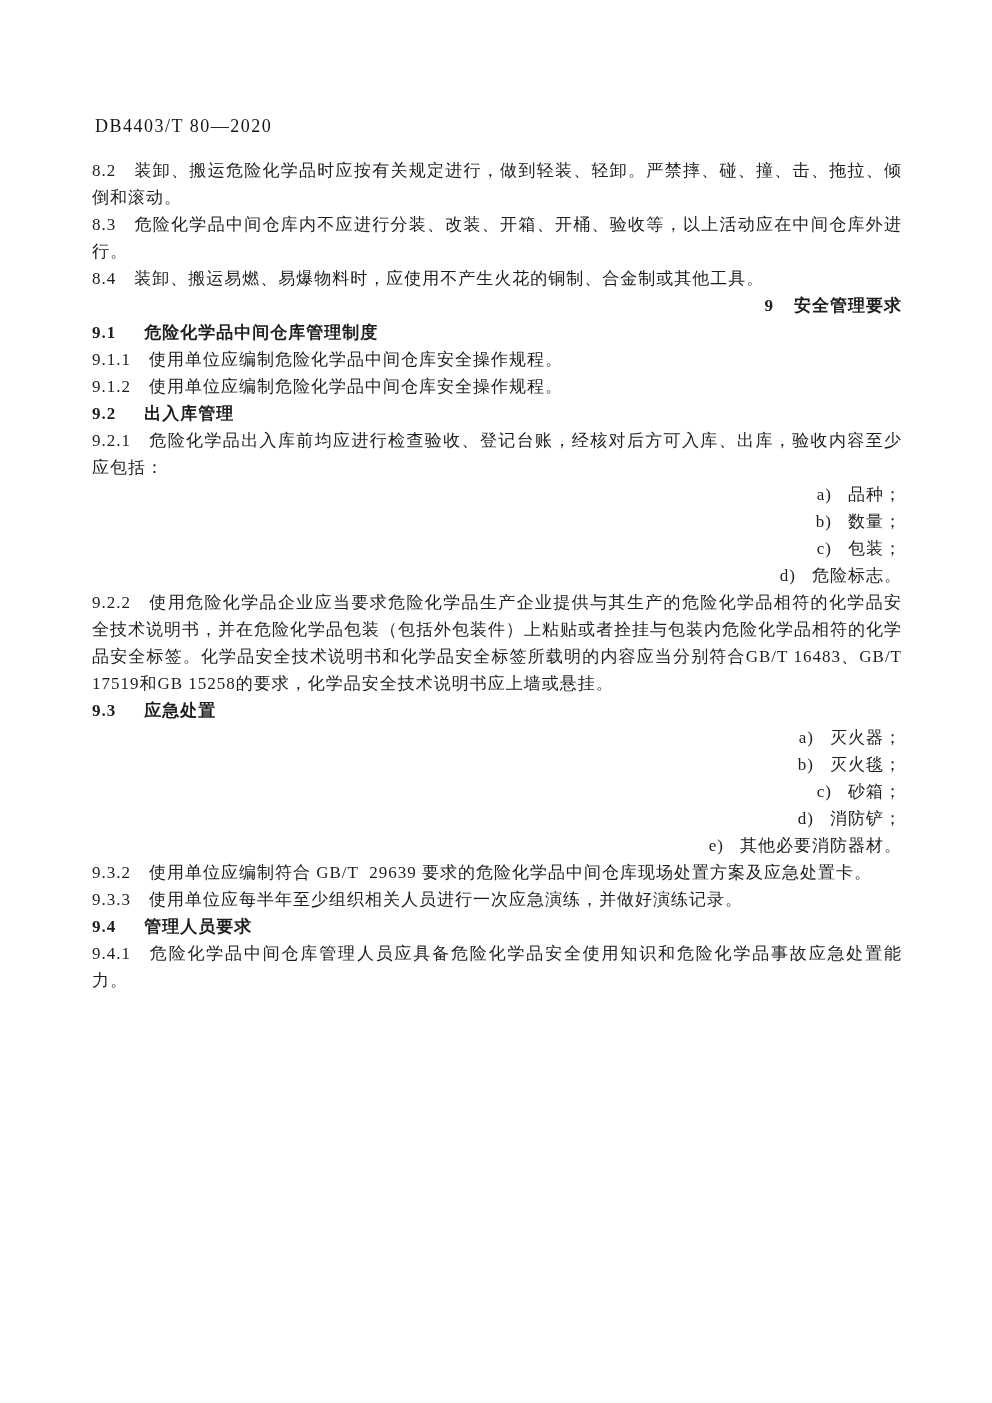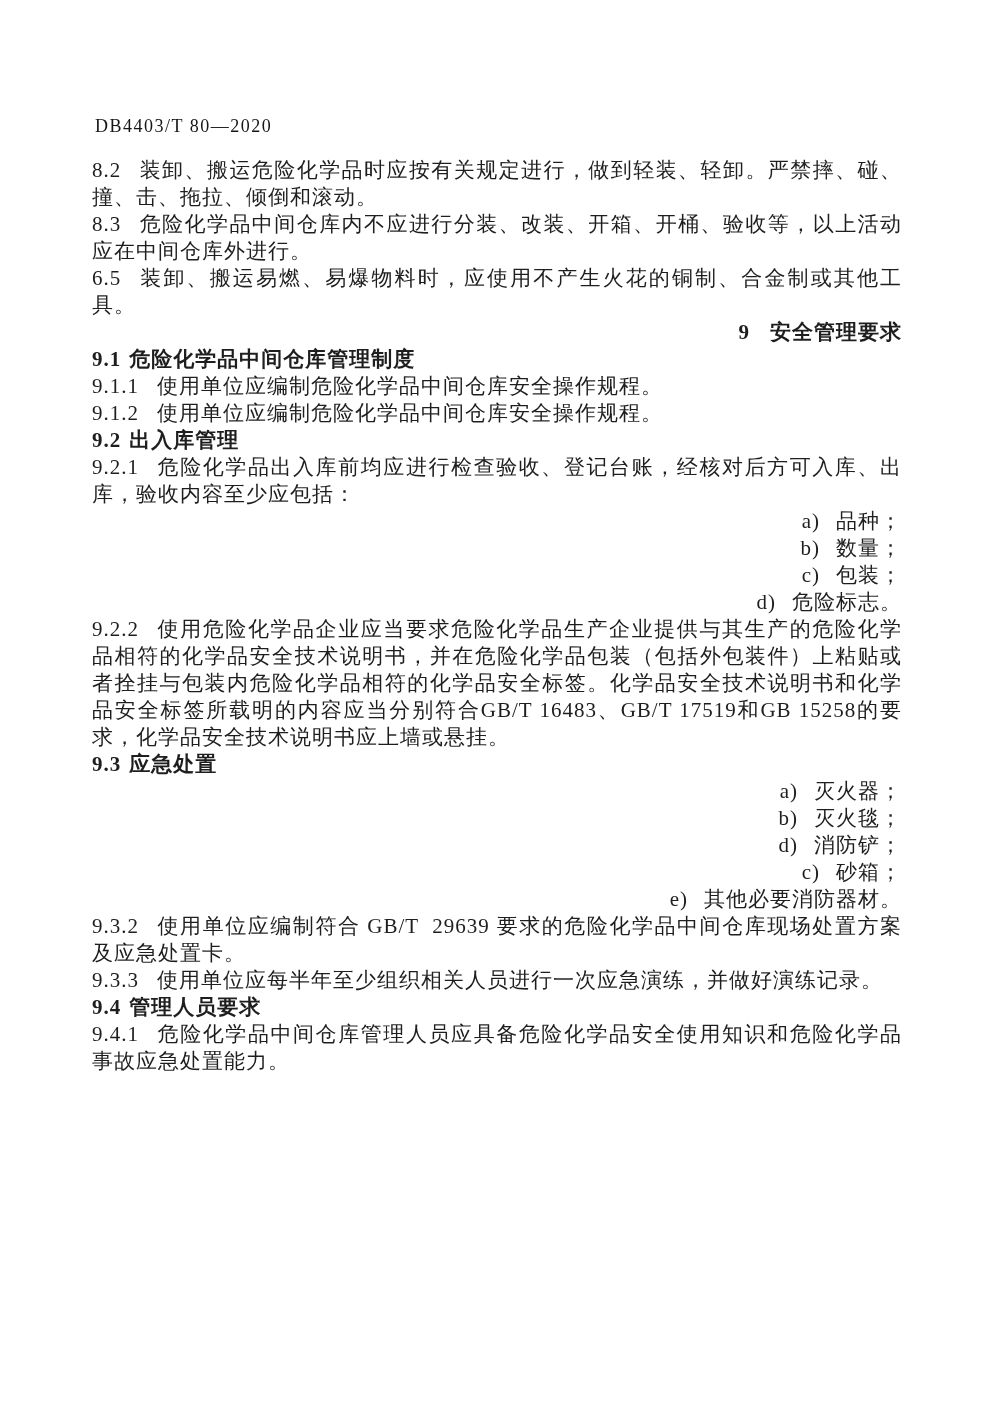--- a/index.html
+++ b/index.html
@@ -20,40 +20,40 @@
     font-size: 18px;
     letter-spacing: 1.5px;
     color: #161616;
     white-space: nowrap;
   }
   .content {
     position: absolute;
     top: 157px;
     left: 92px;
     width: 810px;
-    font-size: 21px;
+    font-size: 17px;
     line-height: 27px;
     letter-spacing: 1px;
     text-align: justify;
   }
   .content p { margin: 0; }
   .clause .num { margin-right: 18px; white-space: nowrap; }
   .clause .txt { white-space: pre-wrap; }
   .h1 {
     margin: 26px 0 24px;
     font-weight: bold;
     text-align: right;
   }
   .h1 .num { margin-right: 20px; }
   .h2 {
     margin: 9px 0 10px;
     font-weight: bold;
     text-align: left;
   }
-  .h2 .num { margin-right: 8px; }
+  .h2 .num { margin-right: 28px; }
   .li {
     padding-left: 53px;
     text-align: right;
   }
   .li .num { display: inline-block; min-width: 22px; margin-right: 16px; }
   .page-footer {
     position: absolute;
     top: 1283px;
     left: 110px;
     font-size: 15px;
@@ -66,21 +66,21 @@
 <div class="page">
 
   <div class="doc-header">DB4403/T 80—2020</div>
 
   <div class="content">
 
     <p class="clause"><span class="num">8.2</span><span class="txt">装卸、搬运危险化学品时应按有关规定进行，做到轻装、轻卸。严禁摔、碰、撞、击、拖拉、倾倒和滚动。</span></p>
 
     <p class="clause"><span class="num">8.3</span><span class="txt">危险化学品中间仓库内不应进行分装、改装、开箱、开桶、验收等，以上活动应在中间仓库外进行。</span></p>
 
-    <p class="clause"><span class="num">6.5</span><span class="txt">装卸、搬运易燃、易爆物料时，应使用不产生火花的铜制、合金制或其他工具。</span></p>
+    <p class="clause"><span class="num">8.4</span><span class="txt">装卸、搬运易燃、易爆物料时，应使用不产生火花的铜制、合金制或其他工具。</span></p>
 
     <p class="h1"><span class="num">9</span><span class="txt">安全管理要求</span></p>
 
     <p class="h2"><span class="num">9.1</span><span class="txt">危险化学品中间仓库管理制度</span></p>
 
     <p class="clause"><span class="num">9.1.1</span><span class="txt">使用单位应编制危险化学品中间仓库安全操作规程。</span></p>
 
     <p class="clause"><span class="num">9.1.2</span><span class="txt">使用单位应编制危险化学品中间仓库安全操作规程。</span></p>
 
     <p class="h2"><span class="num">9.2</span><span class="txt">出入库管理</span></p>
@@ -97,23 +97,23 @@
 
     <p class="clause"><span class="num">9.2.2</span><span class="txt">使用危险化学品企业应当要求危险化学品生产企业提供与其生产的危险化学品相符的化学品安全技术说明书，并在危险化学品包装（包括外包装件）上粘贴或者拴挂与包装内危险化学品相符的化学品安全标签。化学品安全技术说明书和化学品安全标签所载明的内容应当分别符合GB/T 16483、GB/T 17519和GB 15258的要求，化学品安全技术说明书应上墙或悬挂。</span></p>
 
     <p class="h2"><span class="num">9.3</span><span class="txt">应急处置</span></p>
 
 
     <p class="li"><span class="num">a)</span><span class="txt">灭火器；</span></p>
 
     <p class="li"><span class="num">b)</span><span class="txt">灭火毯；</span></p>
 
+    <p class="li"><span class="num">c)</span><span class="txt">砂箱；</span></p>
+
     <p class="li"><span class="num">d)</span><span class="txt">消防铲；</span></p>
-
-    <p class="li"><span class="num">c)</span><span class="txt">砂箱；</span></p>
 
     <p class="li"><span class="num">e)</span><span class="txt">其他必要消防器材。</span></p>
 
     <p class="clause"><span class="num">9.3.2</span><span class="txt">使用单位应编制符合 GB/T  29639 要求的危险化学品中间仓库现场处置方案及应急处置卡。</span></p>
 
     <p class="clause"><span class="num">9.3.3</span><span class="txt">使用单位应每半年至少组织相关人员进行一次应急演练，并做好演练记录。</span></p>
 
     <p class="h2"><span class="num">9.4</span><span class="txt">管理人员要求</span></p>
 
     <p class="clause"><span class="num">9.4.1</span><span class="txt">危险化学品中间仓库管理人员应具备危险化学品安全使用知识和危险化学品事故应急处置能力。</span></p>

